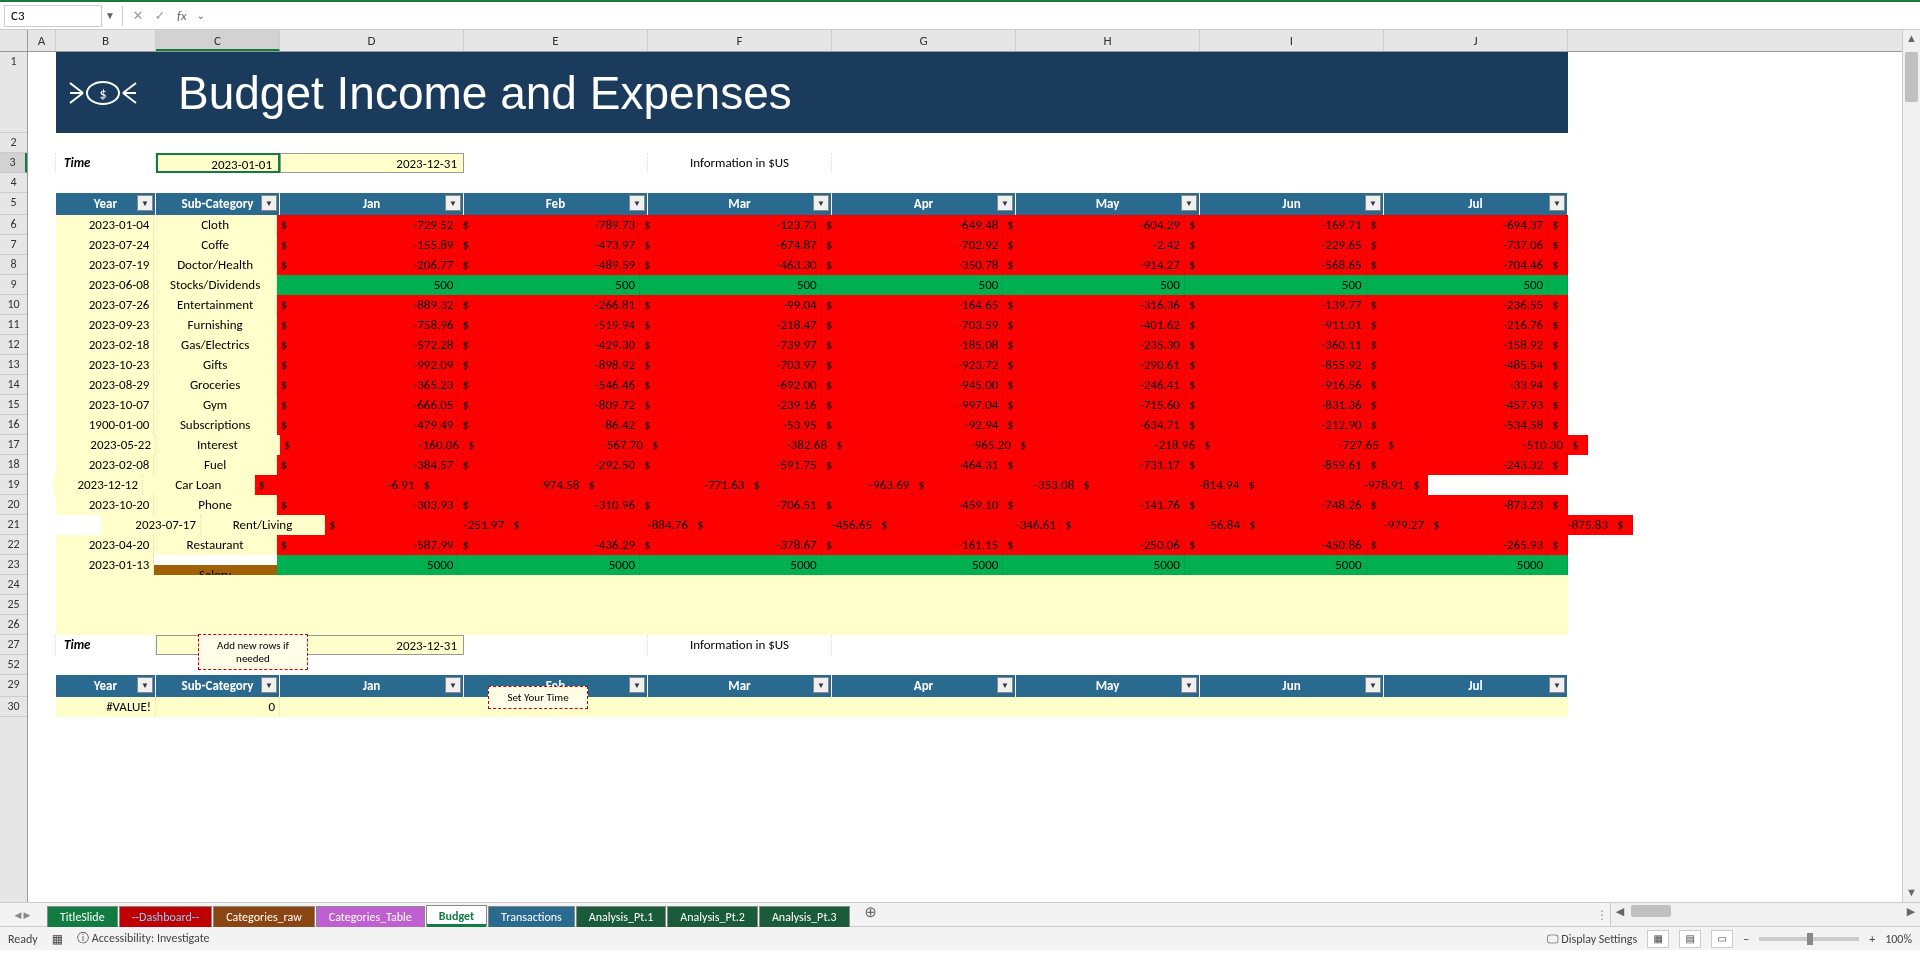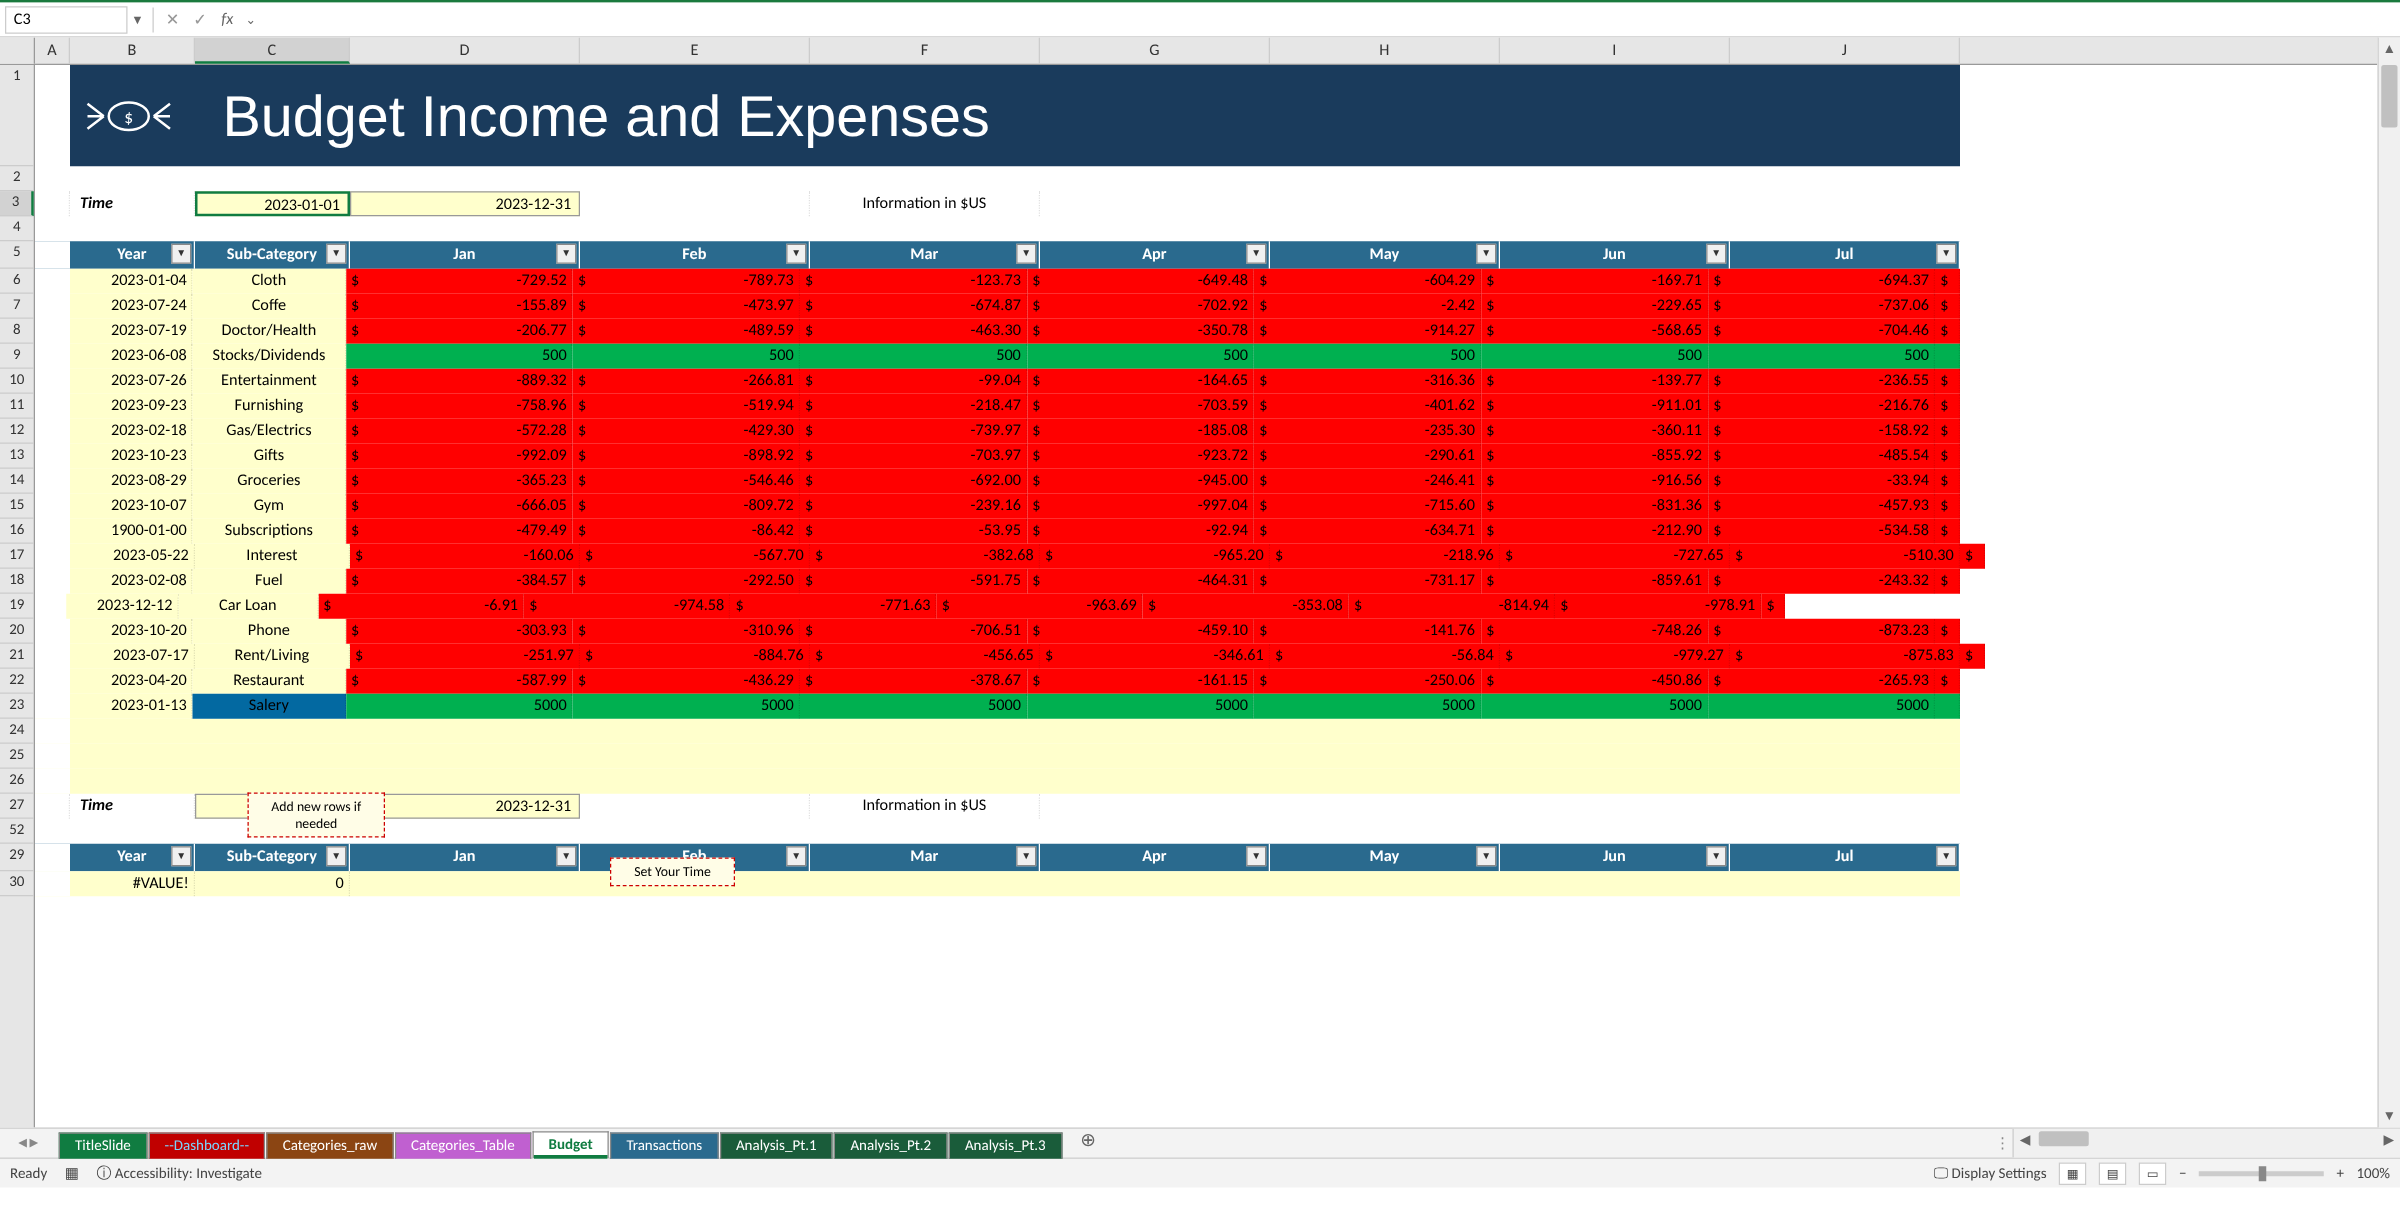--- a/index.html
+++ b/index.html
@@ -377,21 +377,21 @@
               <div class="cell c-C" style="background: rgb(255, 255, 204);">Phone</div>
               <div class="cell c-mon red-cell"><span class="dollar">$</span>-303.93</div>
               <div class="cell c-mon red-cell"><span class="dollar">$</span>-310.96</div>
               <div class="cell c-mon red-cell"><span class="dollar">$</span>-706.51</div>
               <div class="cell c-mon red-cell"><span class="dollar">$</span>-459.10</div>
               <div class="cell c-mon red-cell"><span class="dollar">$</span>-141.76</div>
               <div class="cell c-mon red-cell"><span class="dollar">$</span>-748.26</div>
               <div class="cell c-mon red-cell"><span class="dollar">$</span>-873.23</div>
               <div class="cell red-cell" style="width: 20px;">$</div>
             </div>
-            <div class="row" style="width: 1744px;">
+            <div class="row" style="width: 1744px; padding-left: 45px;">
               <div style="width: 28px;"></div>
               <div class="cell c-B" style="background: rgb(255, 255, 204);">2023-07-17</div>
               <div class="cell c-C" style="background: rgb(255, 255, 204);">Rent/Living</div>
               <div class="cell c-mon red-cell"><span class="dollar">$</span>-251.97</div>
               <div class="cell c-mon red-cell"><span class="dollar">$</span>-884.76</div>
               <div class="cell c-mon red-cell"><span class="dollar">$</span>-456.65</div>
               <div class="cell c-mon red-cell"><span class="dollar">$</span>-346.61</div>
               <div class="cell c-mon red-cell"><span class="dollar">$</span>-56.84</div>
               <div class="cell c-mon red-cell"><span class="dollar">$</span>-979.27</div>
               <div class="cell c-mon red-cell"><span class="dollar">$</span>-875.83</div>
@@ -406,21 +406,21 @@
               <div class="cell c-mon red-cell"><span class="dollar">$</span>-378.67</div>
               <div class="cell c-mon red-cell"><span class="dollar">$</span>-161.15</div>
               <div class="cell c-mon red-cell"><span class="dollar">$</span>-250.06</div>
               <div class="cell c-mon red-cell"><span class="dollar">$</span>-450.86</div>
               <div class="cell c-mon red-cell"><span class="dollar">$</span>-265.93</div>
               <div class="cell red-cell" style="width: 20px;">$</div>
             </div>
             <div class="row" style="width: 1540px;">
               <div style="width: 28px;"></div>
               <div class="cell c-B" style="background: rgb(255, 255, 204);">2023-01-13</div>
-              <div class="cell c-C" style="background: #0369a1;">Salery</div>
+              <div class="cell c-C" style="background: #a16207; margin-top: 10px;">Salery</div>
               <div class="cell c-mon green-cell">5000</div>
               <div class="cell c-mon green-cell">5000</div>
               <div class="cell c-mon green-cell">5000</div>
               <div class="cell c-mon green-cell">5000</div>
               <div class="cell c-mon green-cell">5000</div>
               <div class="cell c-mon green-cell">5000</div>
               <div class="cell c-mon green-cell">5000</div>
               <div class="cell green-cell" style="width: 20px;"></div>
             </div>
           </div>

